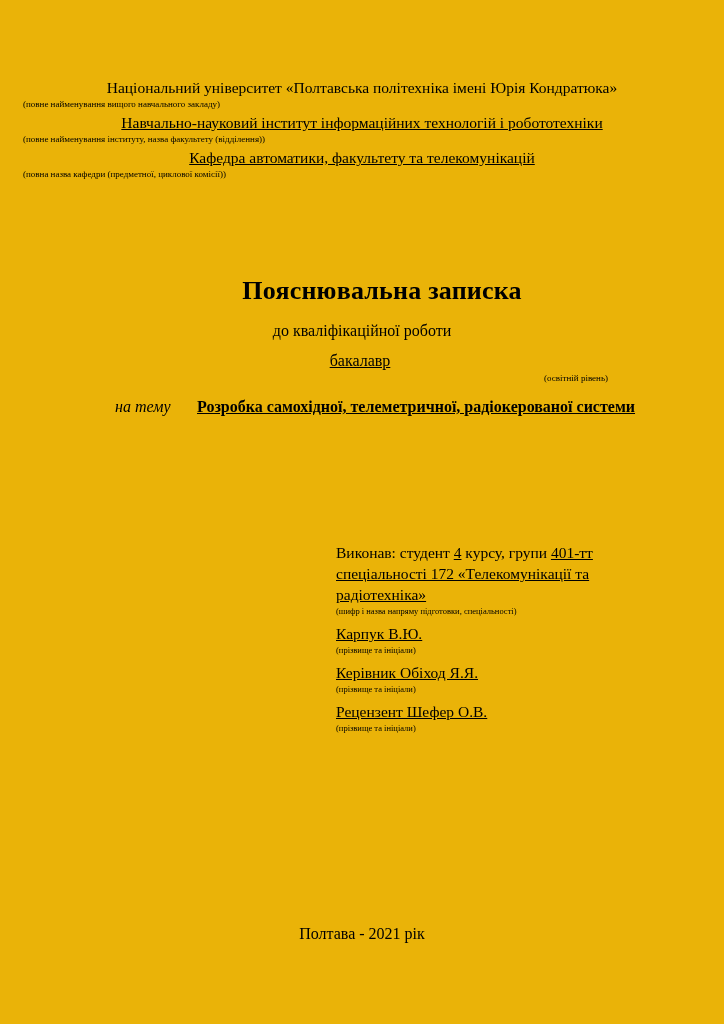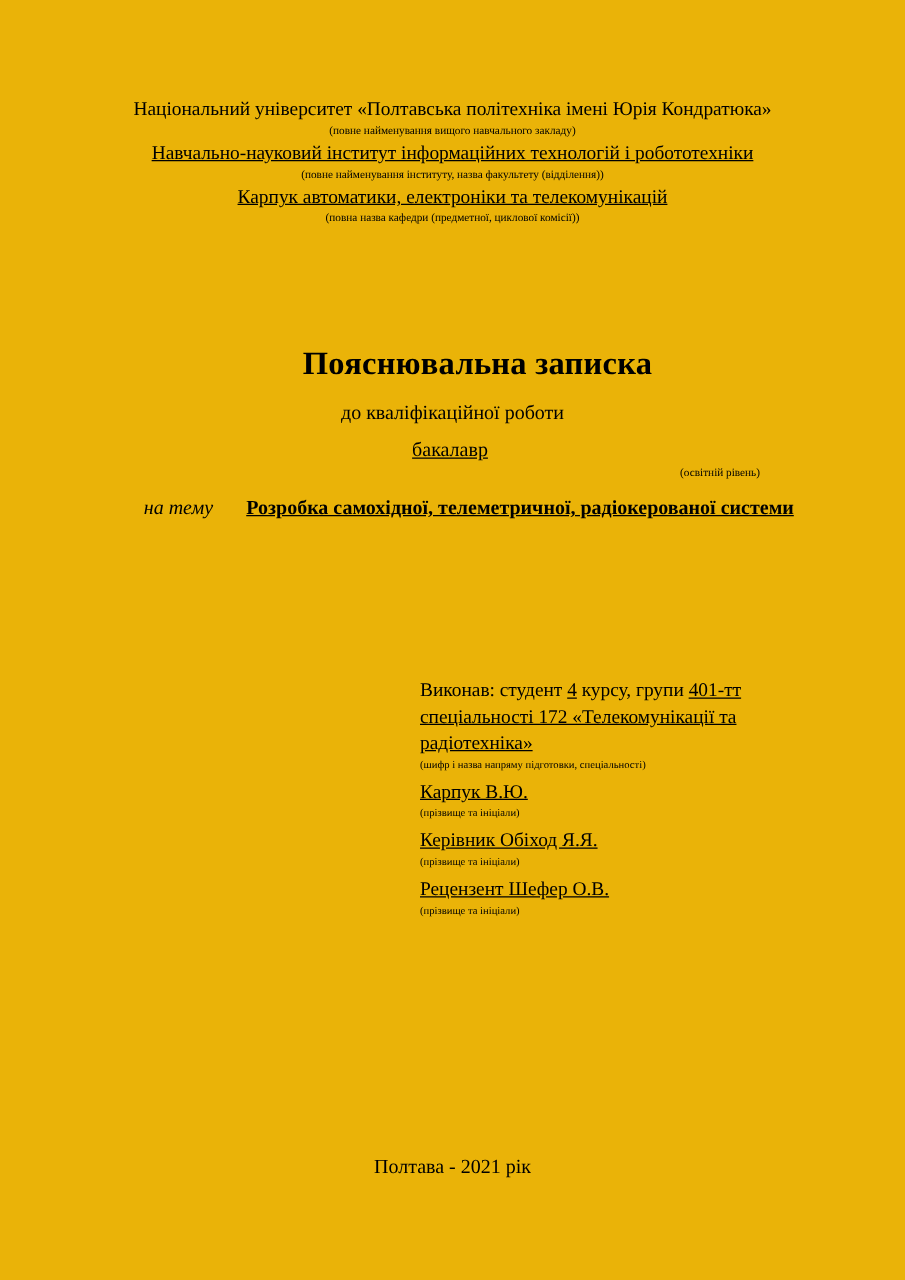--- a/index.html
+++ b/index.html
@@ -37,23 +37,23 @@
     line-height: 19px;
     text-align: center;
     white-space: nowrap;
   }
   .org-line.u {
     text-decoration: underline;
   }
   .caption {
     font-size: 9px;
     line-height: 13px;
-    text-align: center;
     margin-top: 1px;
     margin-bottom: 2px;
+    padding-left: 23px;
   }
 
   
   .doc-title {
     position: absolute;
     top: 276px;
     left: 0;
     width: 724px;
     text-align: center;
     font-size: 26px;
@@ -149,21 +149,21 @@
 </head>
 <body>
 
 <div class="page">
 
   <div class="header-block">
     <div class="org-line">Національний університет «Полтавська політехніка імені Юрія Кондратюка»</div>
     <div class="caption">(повне найменування вищого навчального закладу)</div>
     <div class="org-line u">Навчально-науковий інститут інформаційних технологій і робототехніки</div>
     <div class="caption">(повне найменування інституту, назва факультету (відділення))</div>
-    <div class="org-line u">Карпук автоматики, електроніки та телекомунікацій</div>
+    <div class="org-line u">Кафедра автоматики, факультету та телекомунікацій</div>
     <div class="caption">(повна назва кафедри (предметної, циклової комісії))</div>
   </div>
 
   <div class="doc-title">Пояснювальна записка</div>
   <div class="subtitle">до кваліфікаційної роботи</div>
   <div class="degree"><span>бакалавр</span>&nbsp;</div>
   <div class="degree-caption">(освітній рівень)</div>
 
   <div class="theme-row">
     <span class="theme-label">на тему</span><span class="theme-value">Розробка самохідної, телеметричної, радіокерованої системи</span>

